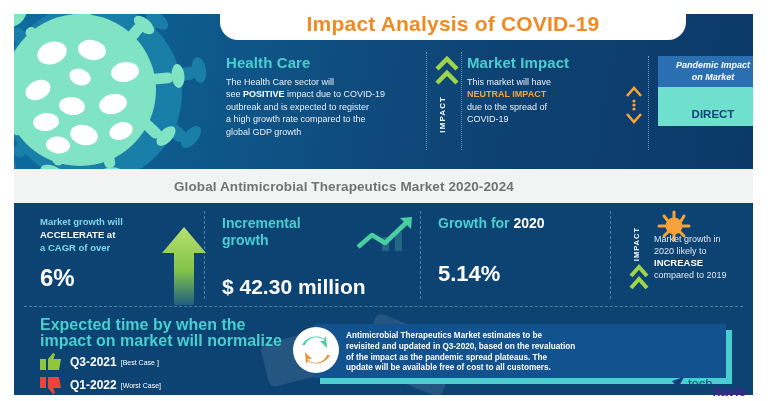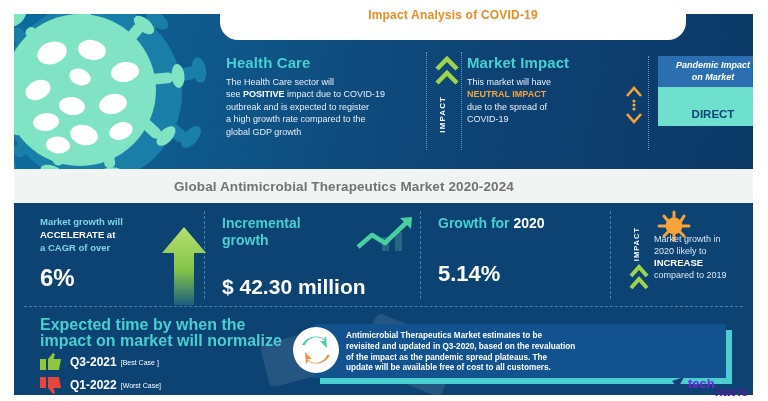--- a/index.html
+++ b/index.html
@@ -9,22 +9,22 @@
   
   .panel{position:absolute;left:14px;top:6px;width:739px;height:389px;background:#0d4373;overflow:hidden;}
 
   
   .hero{position:absolute;left:0;top:0;width:739px;height:163px;
         background:linear-gradient(100deg,#0d6ca0 0%,#0e5b8e 22%,#0f4c7e 45%,#0d4071 70%,#0c3a68 100%);}
 
   
   .title-banner{position:absolute;left:206px;top:-26px;width:466px;height:60px;background:#ffffff;
       border-radius:0 0 18px 18px;display:flex;align-items:flex-end;justify-content:center;}
-  .title-banner span{display:block;color:#f08a22;font-size:12px;font-weight:bold;
-      letter-spacing:.2px;padding-bottom:18px;}
+  .title-banner span{display:block;color:#f08a22;font-size:21px;font-weight:bold;
+      letter-spacing:.2px;padding-bottom:4px;}
   
   .notch-left{position:absolute;left:0;top:0;width:206px;height:8px;background:#ffffff;}
   .notch-right{position:absolute;left:672px;top:0;width:67px;height:8px;background:#ffffff;}
 
   
   .virus{position:absolute;left:-34px;top:-8px;width:232px;height:200px;}
 
   
   .hc{position:absolute;left:212px;top:48px;width:200px;}
   .mi{position:absolute;left:453px;top:48px;width:150px;}
@@ -88,21 +88,21 @@
   .b-row .c{color:#ffffff;font-size:7px;margin-left:4px;}
 
   .notebox{position:absolute;left:300px;top:17px;width:412px;height:54px;}
   .note-shadow{position:absolute;left:6px;top:6px;width:412px;height:54px;background:#49cfd0;}
   .note-main{position:absolute;left:0;top:0;width:412px;height:54px;background:#12528f;}
   .note-main p{margin:0;padding:7px 10px 0 32px;color:#ffffff;font-size:8.2px;
       line-height:10.8px;font-weight:bold;}
   .refresh{position:absolute;left:-22px;top:2px;width:48px;height:48px;}
 
   .logo{position:absolute;left:672px;top:367px;display:flex;align-items:center;}
-  .logo .l1{color:#6d28d9;font-size:13px;font-weight:bold;}
+  .logo .l1{color:#0c4a6e;font-size:13px;font-weight:normal;}
   .logo .l2{color:#4c1d95;font-size:13px;font-weight:bold;margin-top:17px;}
 
   
   .deco{position:absolute;opacity:.10;background:#ffffff;}
 </style>
 </head>
 <body>
 
 <div id="root">
   <div class="panel">

